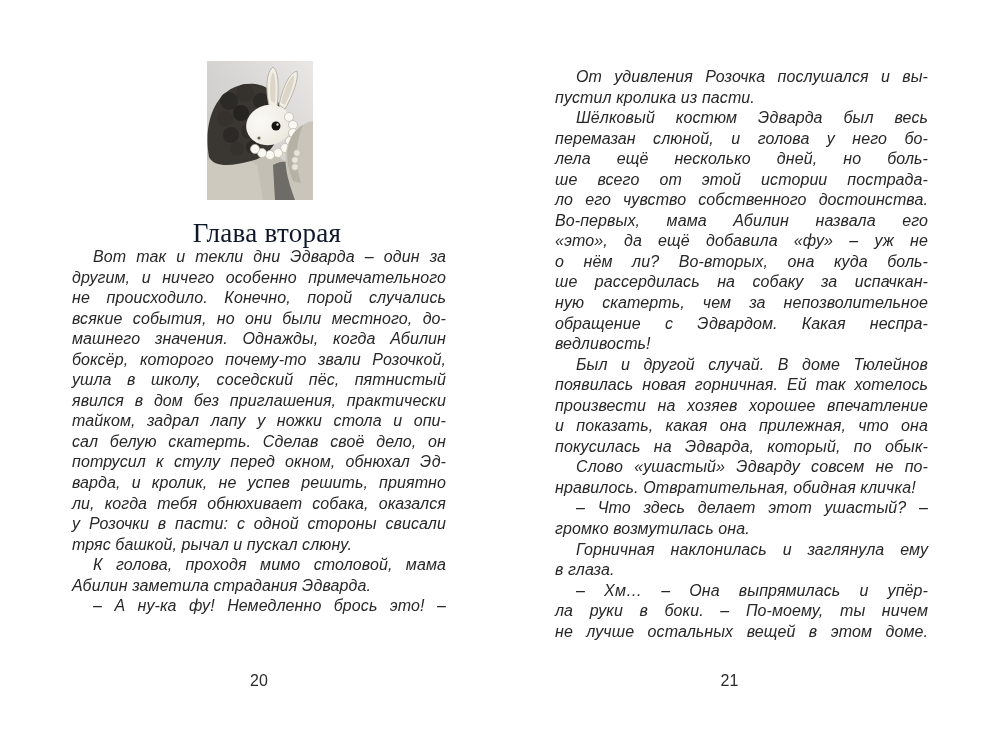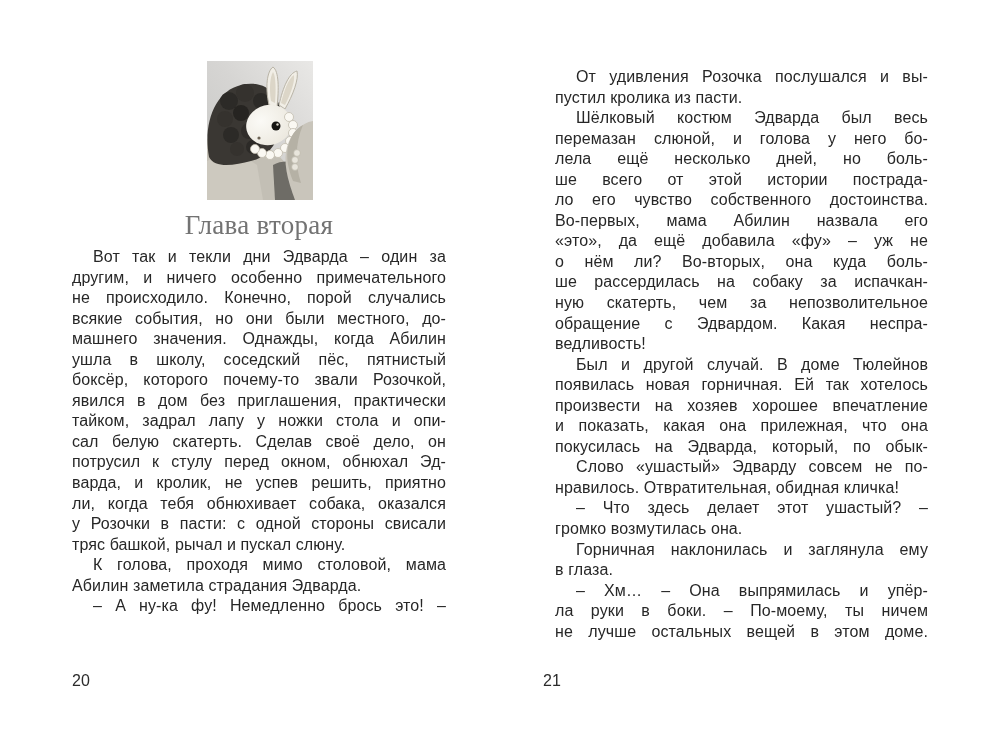--- a/index.html
+++ b/index.html
@@ -25,49 +25,51 @@
     top: 61px;
     width: 106px;
     height: 139px;
   }
   .illustration svg { display: block; }
   .chapter-heading {
     position: absolute;
     left: 72px;
     top: 210px;
     width: 374px;
-    margin: 0;
+    margin: 8px;
     text-align: center;
     font-family: "Liberation Serif", "DejaVu Serif", serif;
     font-size: 27px;
     font-weight: 500;
-    color: #737373;
+    color: #0f172a;
     letter-spacing: 0.3px;
   }
   .text-block {
     position: absolute;
     font-size: 16px;
     line-height: 20.55px;
     letter-spacing: 0.1px;
     color: #272727;
   }
   #left-text  { left: 72px;  top: 247px; width: 374px; }
   #right-text { left: 555px; top: 67px;  width: 373px; }
   .para { margin: 0; padding: 0; }
   .line {
     text-align: justify;
     text-align-last: justify;
     white-space: normal;
+    font-style: italic;
   }
   .line.end { text-align-last: left; }
   .line.first { text-indent: 21px; }
   .page-number {
     position: absolute;
     top: 672px;
     width: 374px;
+    text-align: center;
     font-size: 16px;
     color: #2b2b2b;
   }
   #pagenum-left  { left: 72px; }
   #pagenum-right { left: 543px; width: 373px; }
 </style>
 </head>
 <body>
 
 <div class="illustration">
@@ -140,22 +142,22 @@
 
 <h1 class="chapter-heading">Глава вторая</h1>
 
 <div id="left-text" class="text-block page-col">
     <div class="para">
       <div class="line first">Вот так и текли дни Эдварда – один за</div>
       <div class="line">другим, и ничего особенно примечательного</div>
       <div class="line">не происходило. Конечно, порой случались</div>
       <div class="line">всякие события, но они были местного, до-</div>
       <div class="line">машнего значения. Однажды, когда Абилин</div>
+      <div class="line">боксёр, которого почему-то звали Розочкой,</div>
       <div class="line">ушла в школу, соседский пёс, пятнистый</div>
-      <div class="line">боксёр, которого почему-то звали Розочкой,</div>
       <div class="line">явился в дом без приглашения, практически</div>
       <div class="line">тайком, задрал лапу у ножки стола и опи-</div>
       <div class="line">сал белую скатерть. Сделав своё дело, он</div>
       <div class="line">потрусил к стулу перед окном, обнюхал Эд-</div>
       <div class="line">варда, и кролик, не успев решить, приятно</div>
       <div class="line">ли, когда тебя обнюхивает собака, оказался</div>
       <div class="line">у Розочки в пасти: с одной стороны свисали</div>
       <div class="line end">тряс башкой, рычал и пускал слюну.</div>
     </div>
     <div class="para">

